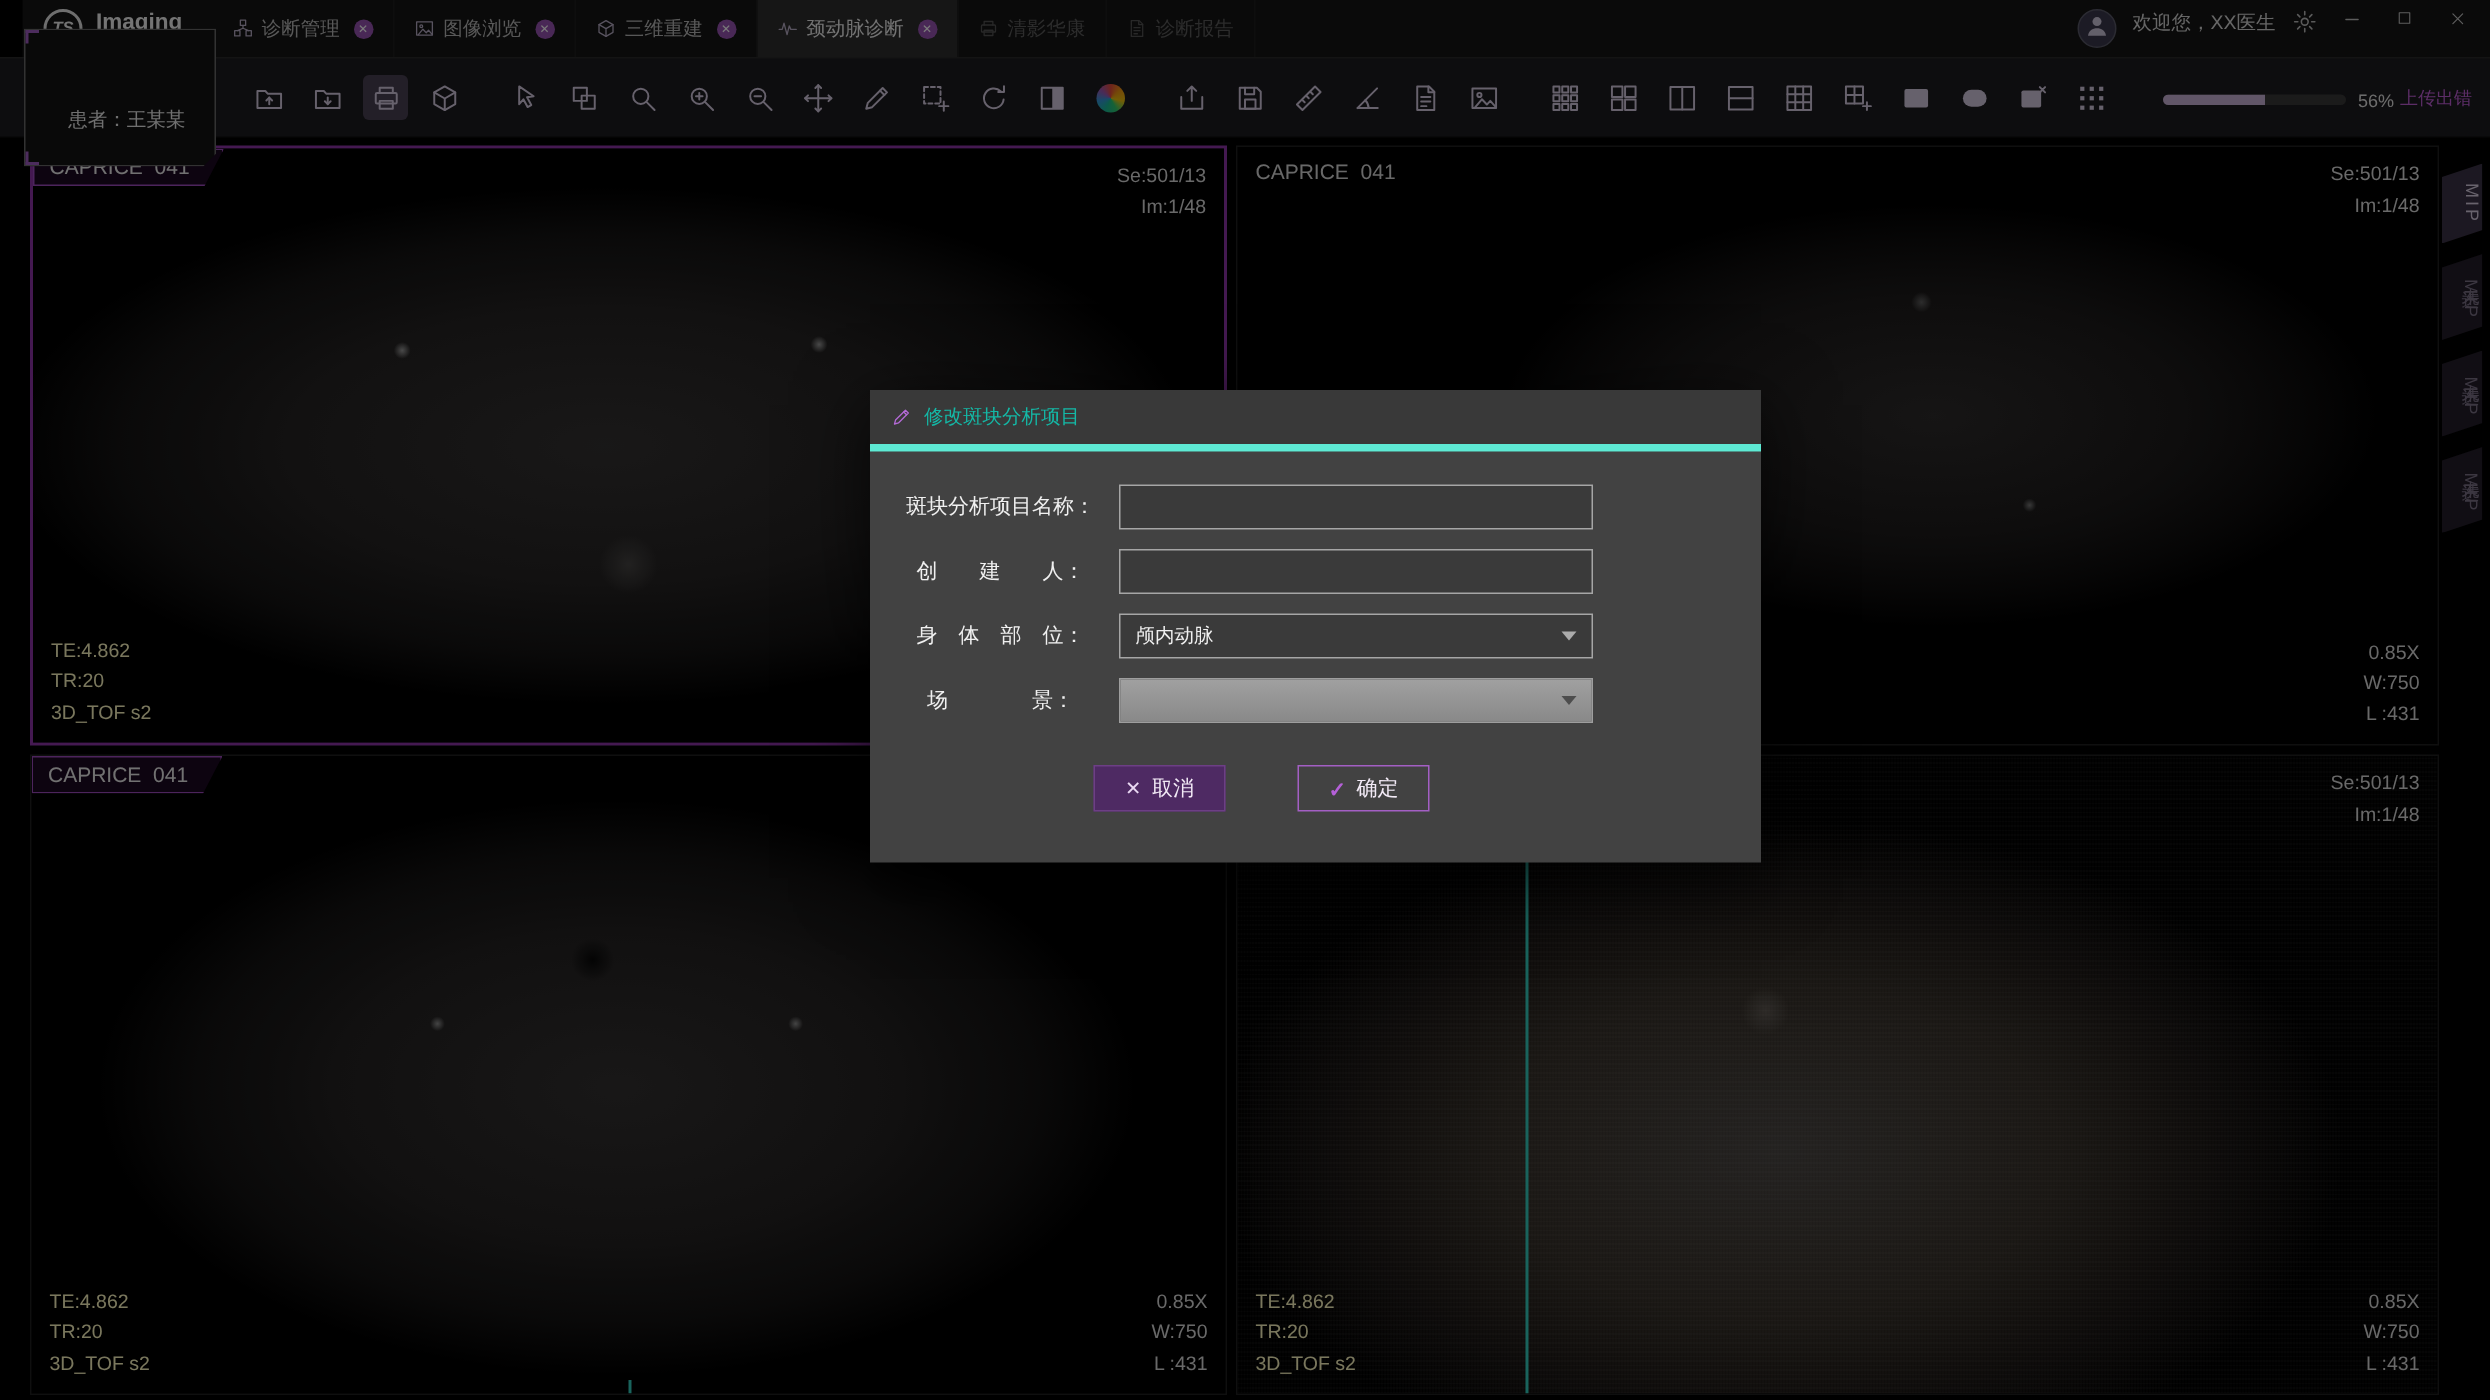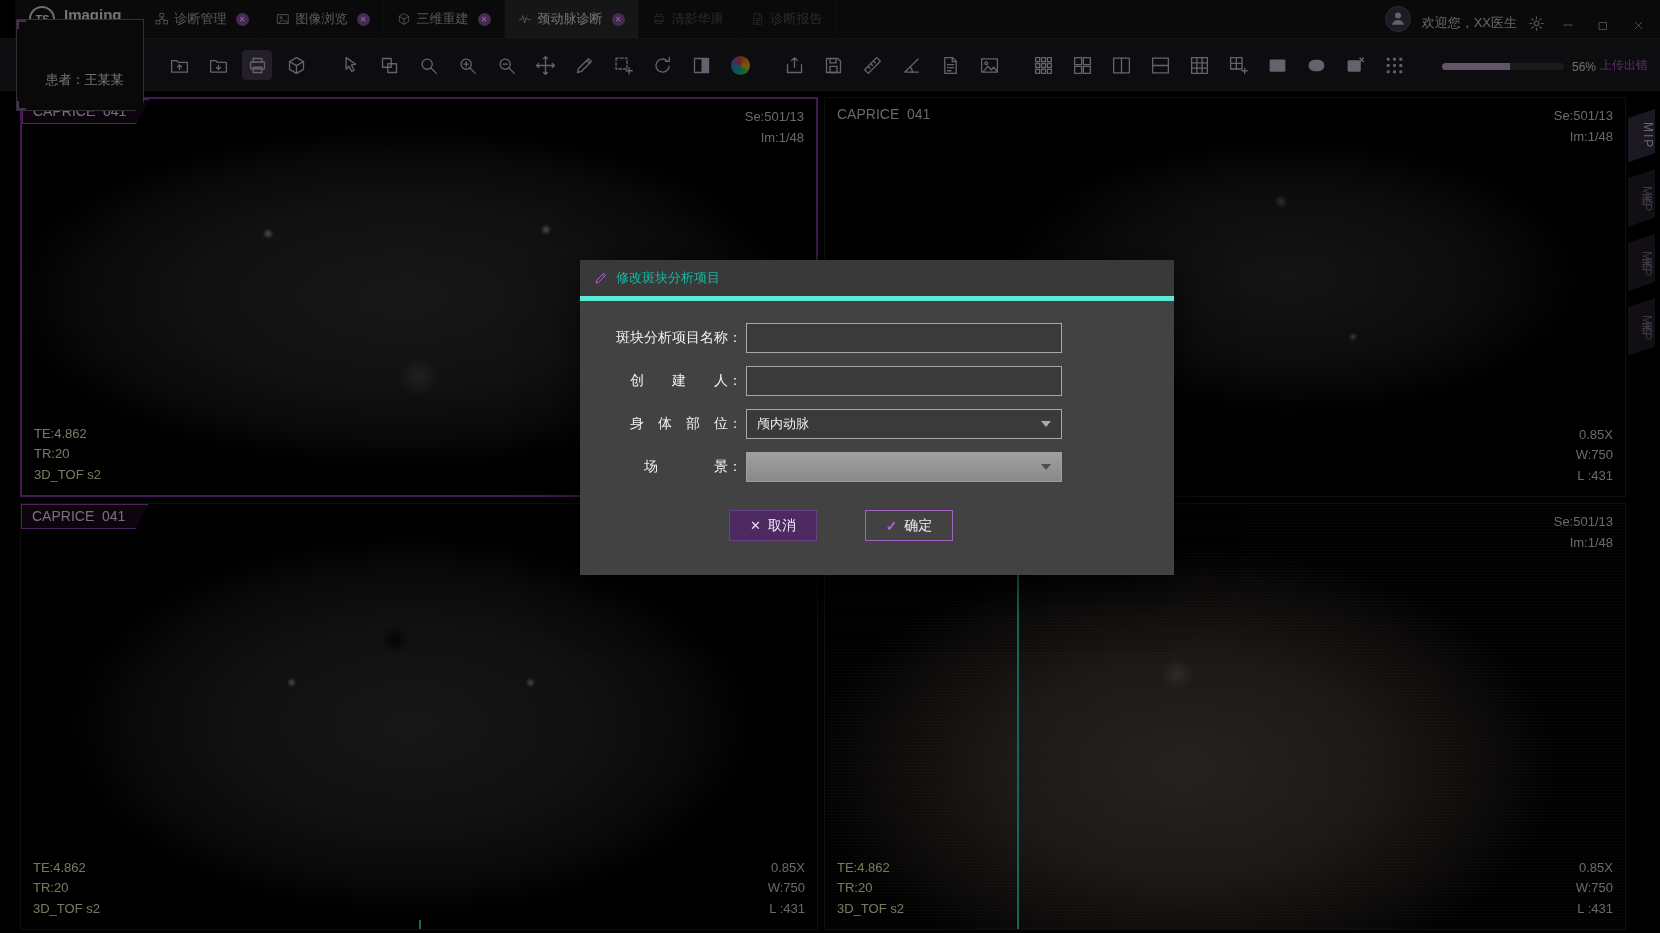--- a/index.html
+++ b/index.html
@@ -15,21 +15,21 @@
   .logo-col{display:flex;flex-direction:column;line-height:1;}
   .logo-title{color:#f2f2f2;font-size:15px;font-weight:bold;}
   .logo-sub{color:#8d8d8d;font-size:7px;letter-spacing:3px;margin-top:3px;}
   .tabs{display:flex;height:100%;align-items:stretch;}
   .tab{display:flex;align-items:center;gap:6px;padding:0 13px;color:#b9b9b9;font-size:13px;border-right:1px solid #1f1f1f;}
   .tab.active{background:#2e2e2e;color:#f0f0f0;}
   .tab.disabled{color:#5c5c5c;}
   .tab-icon{display:flex;color:#b9aec7;}
   .tab.disabled .tab-icon{color:#545454;}
   .tab-close{width:13px;height:13px;border-radius:50%;background:#9a55b5;color:#fff;font-size:8px;line-height:13px;text-align:center;margin-left:3px;}
-  .titlebar-right{margin-left:auto;display:flex;align-items:flex-end;gap:11px;padding-right:10px;}
+  .titlebar-right{margin-left:auto;display:flex;align-items:flex-start;gap:11px;padding-right:10px;}
   .avatar{width:24px;height:24px;border-radius:50%;background:#3c3a4e;border:1px solid #5a5a6a;color:#cfc8dd;display:flex;align-items:flex-end;justify-content:center;overflow:hidden;}
   .welcome{color:#d6d6d6;font-size:13px;}
   .iconbtn{display:flex;color:#bdbdbd;}
   .winctl{display:flex;width:24px;justify-content:center;color:#c2c2c2;}
   
   .toolbar{position:absolute;top:38px;left:0;right:0;height:52px;background:#1d1c20;border-top:1px solid #2a2a2a;border-bottom:1px solid #0a0a0a;display:flex;align-items:center;z-index:10;}
   .patient-chip{margin-left:16px;position:relative;border:1px solid #6a6a6a;background:#141414;color:#eaeaea;font-size:13px;padding:6px 20px 6px 14px;white-space:pre;
     clip-path:polygon(0 0,100% 0,100% calc(100% - 9px),calc(100% - 9px) 100%,0 100%);}
   .patient-chip .corner-tl{position:absolute;left:0;top:0;width:7px;height:7px;border-left:2px solid #a05cc2;border-top:2px solid #a05cc2;}
   .patient-chip .corner-bl{position:absolute;left:0;bottom:0;width:7px;height:7px;border-left:2px solid #a05cc2;border-bottom:2px solid #a05cc2;}
@@ -86,21 +86,21 @@
   .side-tab{writing-mode:vertical-rl;width:27px;box-sizing:border-box;text-align:center;padding:13px 0;font-size:12px;letter-spacing:2px;
     color:#7d7389;background:#241e2b;clip-path:polygon(0 9px,100% 0,100% calc(100% - 9px),0 100%);}
   .side-tab.active{background:#3c3347;color:#d9cfe3;}
   
   .dim-overlay{position:absolute;inset:0;background:rgba(0,0,0,.52);z-index:50;}
   .dialog{position:absolute;left:580px;top:260px;width:594px;background:#424242;z-index:60;box-shadow:0 10px 45px rgba(0,0,0,.7);}
   .dlg-title{height:36px;background:#393939;border-bottom:5px solid #5eead4;display:flex;align-items:center;gap:8px;padding:0 14px;color:#14b8a6;font-size:13px;}
   .dlg-pencil{display:flex;color:#b46ad6;}
   .dlg-body{padding:22px 0 34px;}
   .dlg-row{display:flex;align-items:center;margin-bottom:13px;padding-left:12px;}
-  .dlg-label{width:150px;text-align:right;color:#f0f0f0;font-size:14px;white-space:pre;flex:none;}
+  .dlg-label{width:150px;text-align:center;color:#f0f0f0;font-size:14px;white-space:pre;flex:none;}
   .dlg-input{width:316px;height:30px;margin-left:4px;box-sizing:border-box;background:#3a3a3a;border:1px solid #a6a6a6;color:#eee;font-size:13px;padding:0 8px;outline:none;}
   .dlg-select{width:316px;height:30px;margin-left:4px;box-sizing:border-box;display:flex;align-items:center;justify-content:space-between;padding:0 10px;font-size:13px;}
   .sel-gray{background:linear-gradient(#a0a0a0,#898989);border:1px solid #9e9e9e;color:#333;}
   .sel-dark{background:#3a3a3a;border:1px solid #a6a6a6;color:#f0f0f0;}
   .sel-caret{width:0;height:0;border-left:5px solid transparent;border-right:5px solid transparent;border-top:6px solid #4d4d4d;flex:none;}
   .sel-dark .sel-caret{border-top-color:#ababab;}
   .dlg-buttons{display:flex;justify-content:center;gap:48px;margin-top:28px;padding-right:72px;}
   .btn{height:31px;min-width:88px;box-sizing:border-box;display:flex;align-items:center;justify-content:center;gap:7px;font-size:14px;cursor:pointer;}
   .btn-cancel{background:#4e2a63;border:1px solid #6d3f85;color:#f2eaf6;}
   .btn-confirm{background:transparent;border:1px solid #a35fc4;color:#f2eaf6;}

